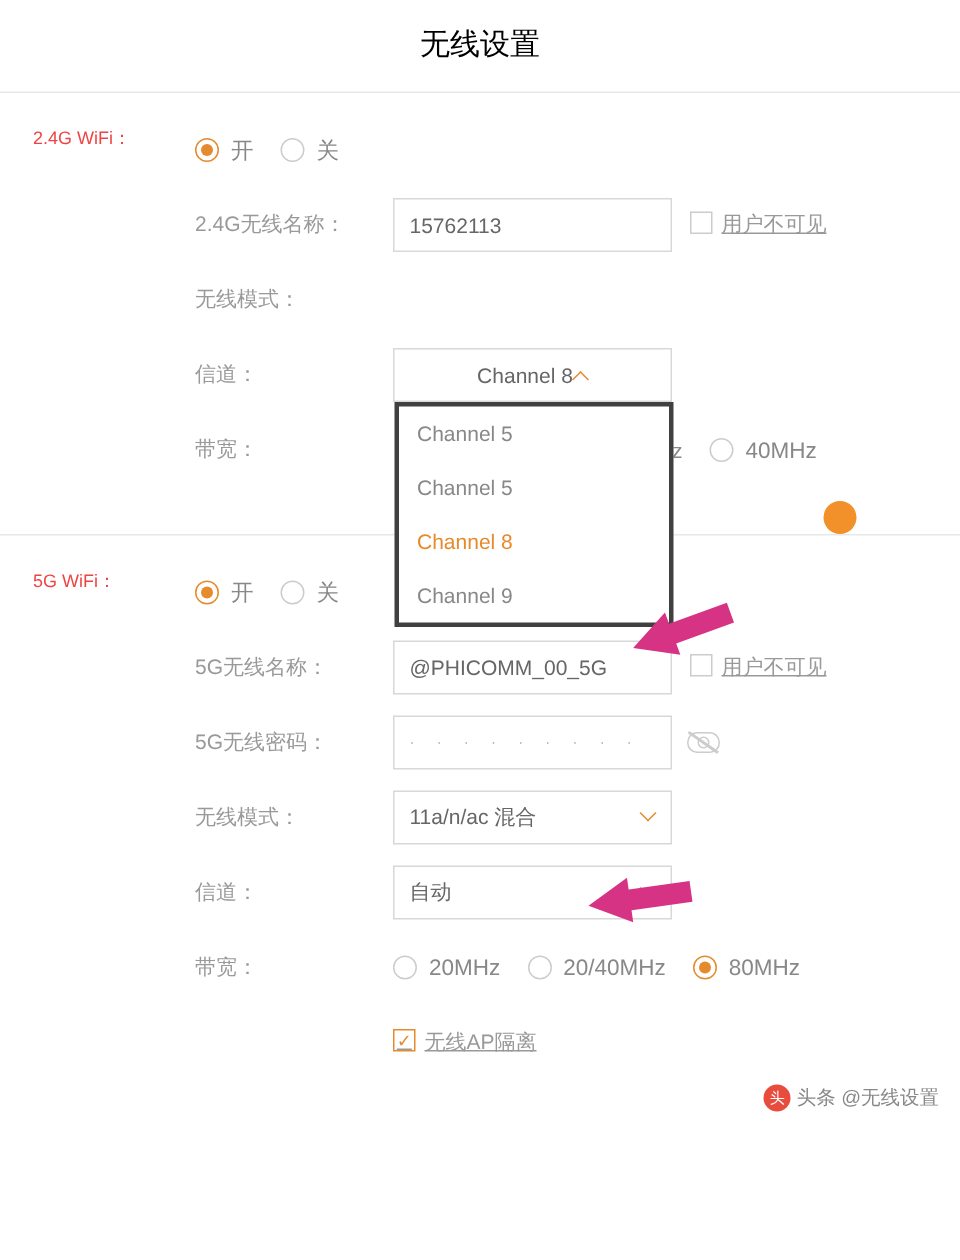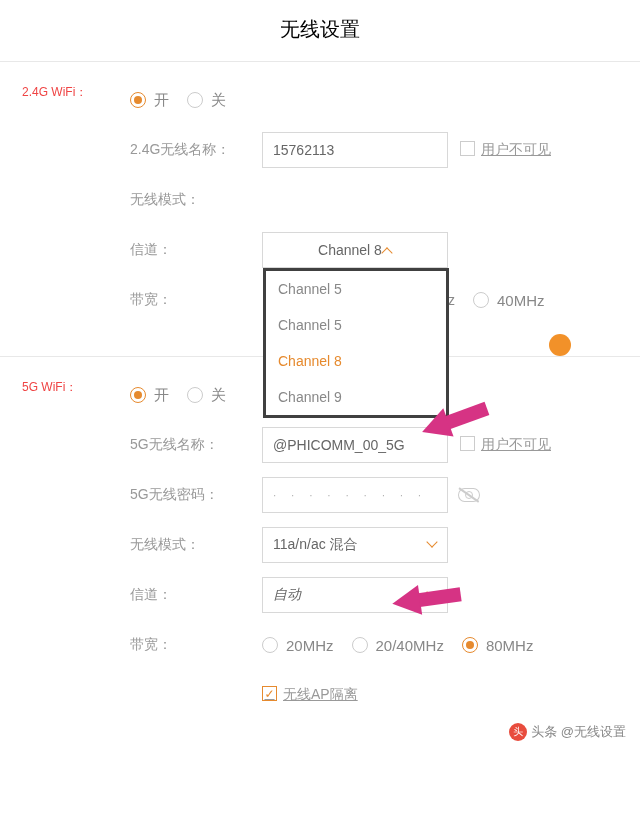--- a/index.html
+++ b/index.html
@@ -346,21 +346,21 @@
       <div class="row-content">
         <div class="select-box">
           <span>11a/n/ac 混合</span>
           <span class="chevron"></span>
         </div>
       </div>
     </div>
 
     <div class="row">
       <div class="row-label">信道：</div>
-      <div class="row-content" style="position:relative;font-style:italic;">
+      <div class="row-content" style="position:relative;">
         <div class="select-box">
           <span>自动</span>
           <span class="chevron"></span>
         </div>
         <div class="arrow arrow2" style="left:130px; top:2px;">
           <div class="arrow-head"></div>
             <div class="arrow-tail"></div>
         </div>
       </div>
     </div>

